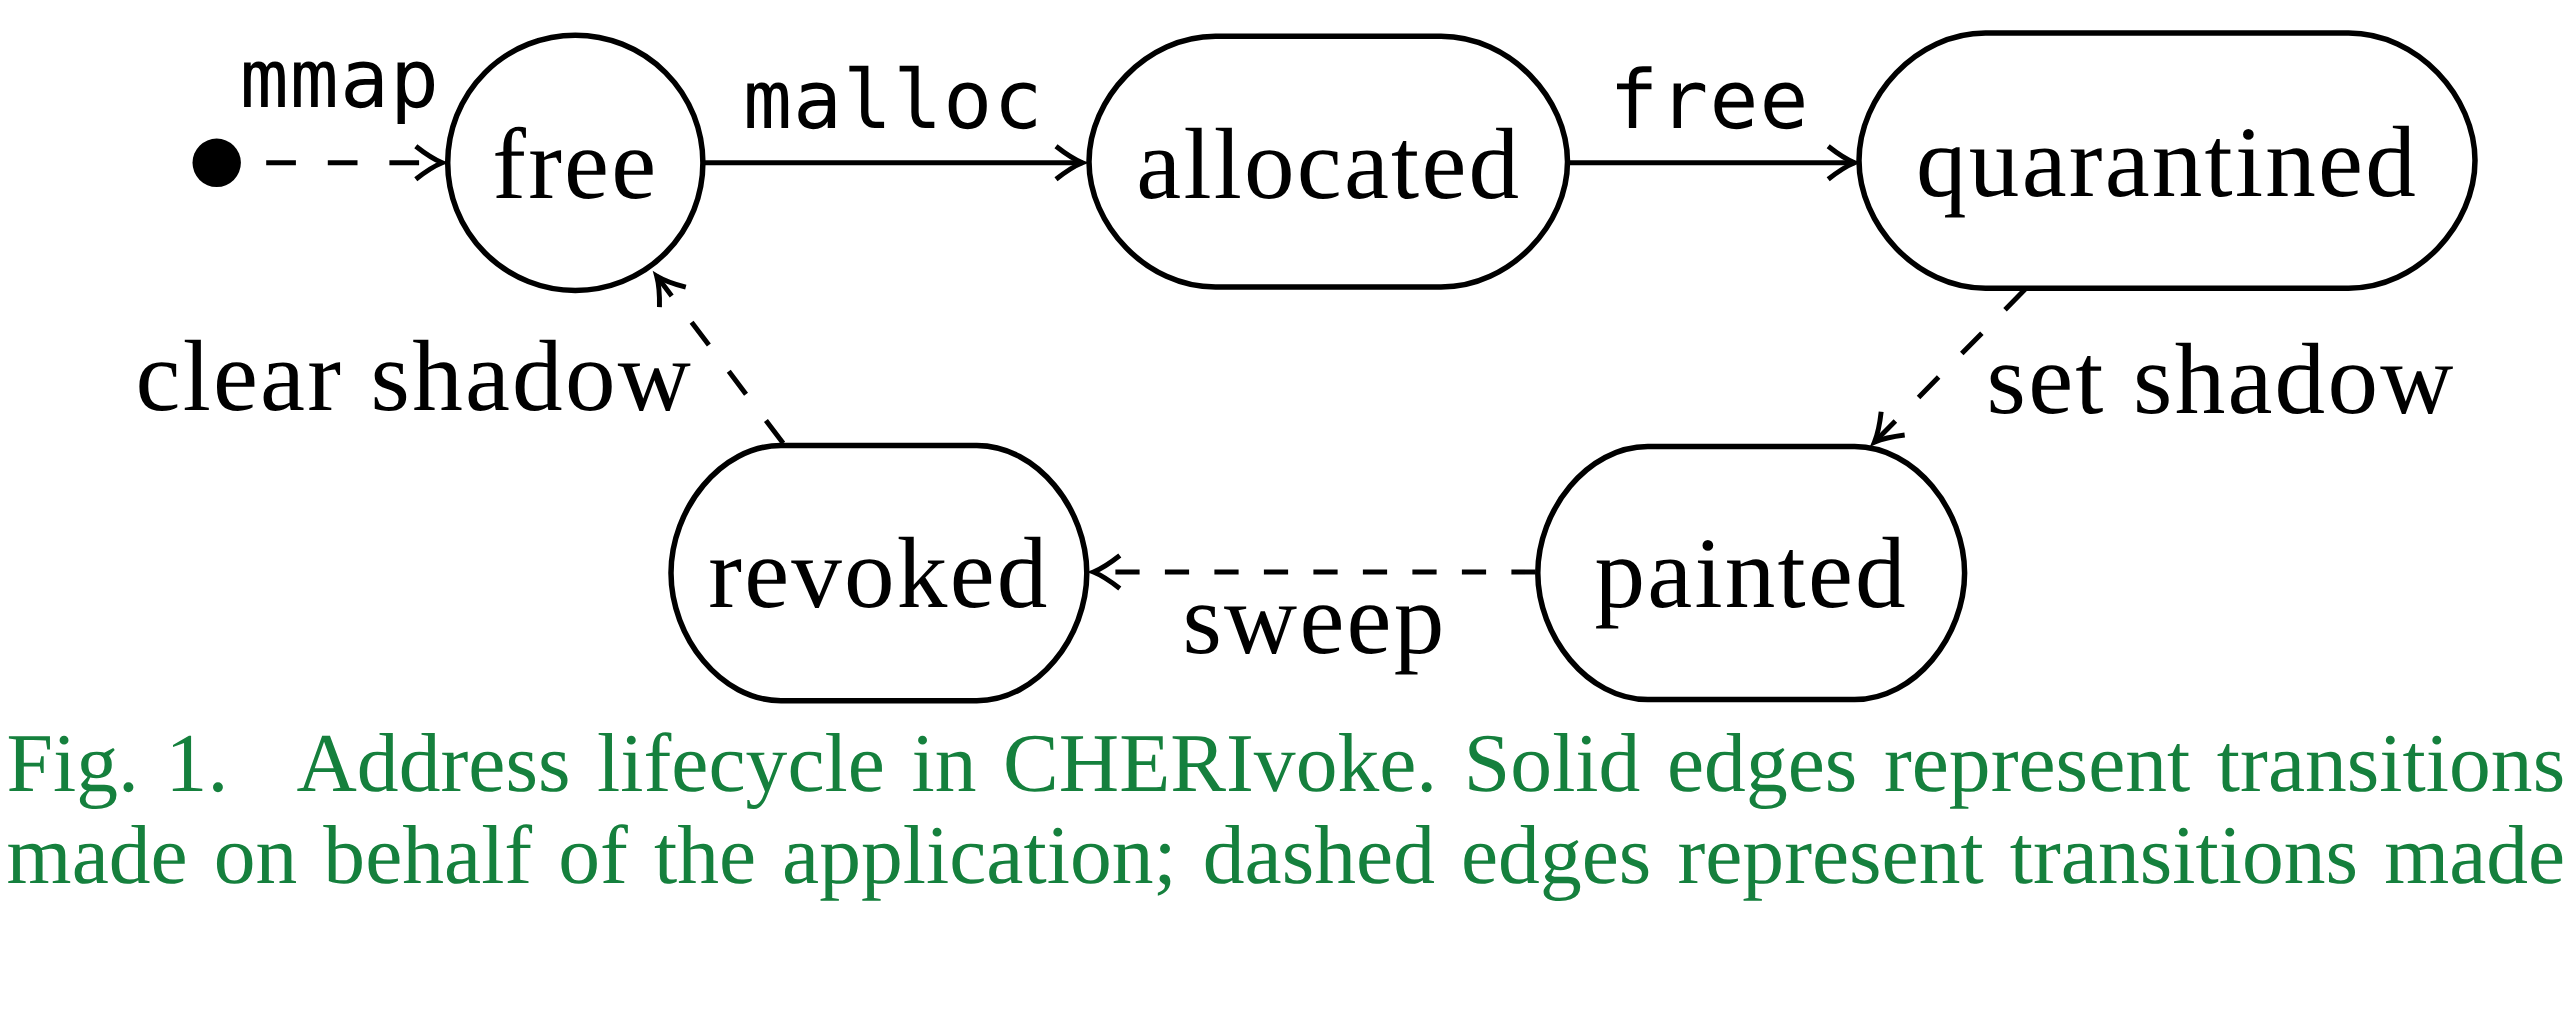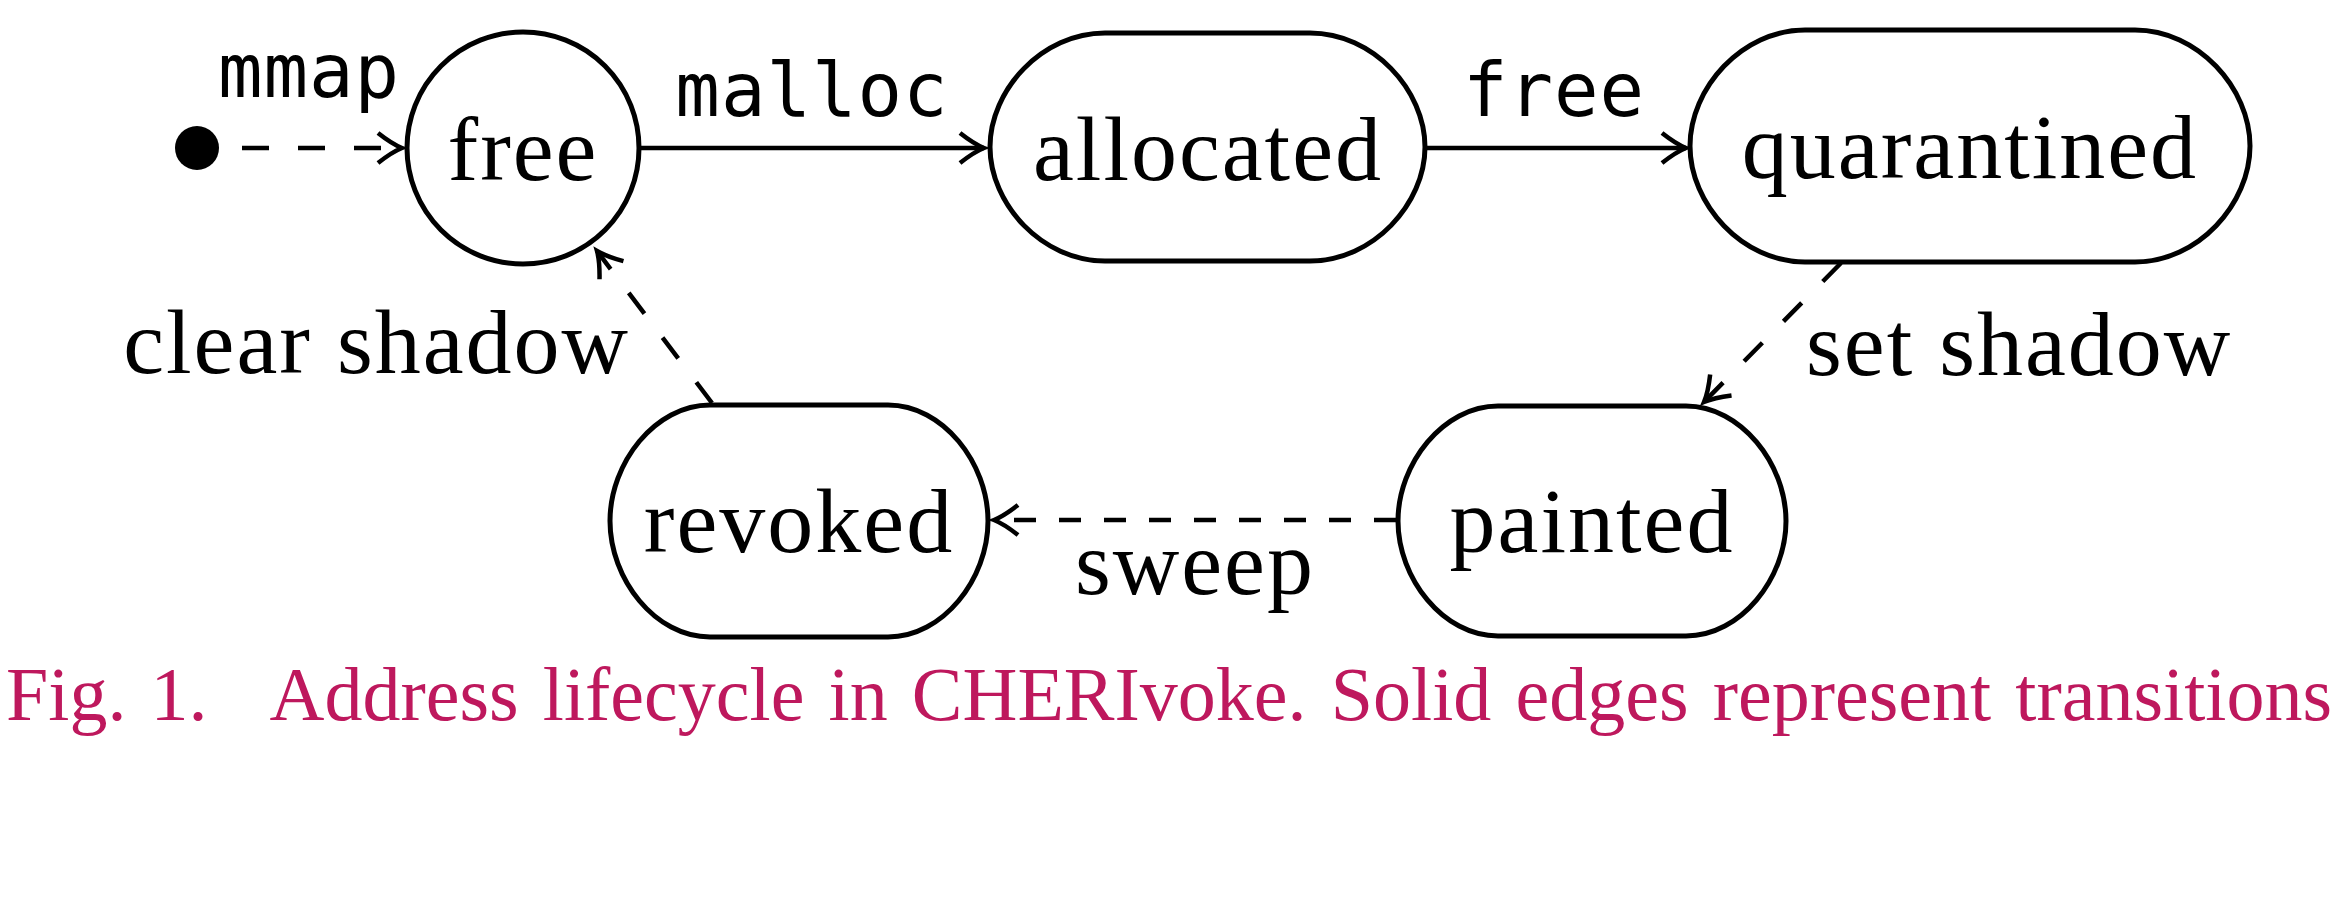--- a/index.html
+++ b/index.html
@@ -47,21 +47,21 @@
   .anchor-end   { text-anchor: end; }
 
   .caption {
     position: absolute;
     left: 6px;
     right: 2px;
     top: 652px;
     font-family: "Liberation Serif", serif;
     font-size: 76px;
     line-height: 84px;
-    color: #be185d;
+    color: #15803d;
   }
   .cap-line { white-space: nowrap; }
   .cap-line.justified {
     white-space: normal;
     text-align: justify;
     text-align-last: justify;
   }
   .fig-tag { margin-right: 42px; }
 </style>
 </head>
@@ -137,15 +137,16 @@
     <g>
       <path class="node-shape" d="M 710 405 H 888 C 943 405 988 463 988 521
                C 988 579 943 637 888 637 H 710
                C 655 637 610 579 610 521 C 610 463 655 405 710 405 Z"></path>
       <text class="lbl-serif anchor-mid" x="799" y="552">revoked</text>
     </g>
   </svg>
 
   <div class="caption">
     <div class="cap-line justified"><span class="fig-tag">Fig. 1.</span> <span>Address lifecycle in CHERIvoke. Solid edges represent transitions</span></div>
+    <div class="cap-line justified">made on behalf of the application; dashed edges represent transitions made</div>
   </div>
 
 </div>
 
 </body></html>

